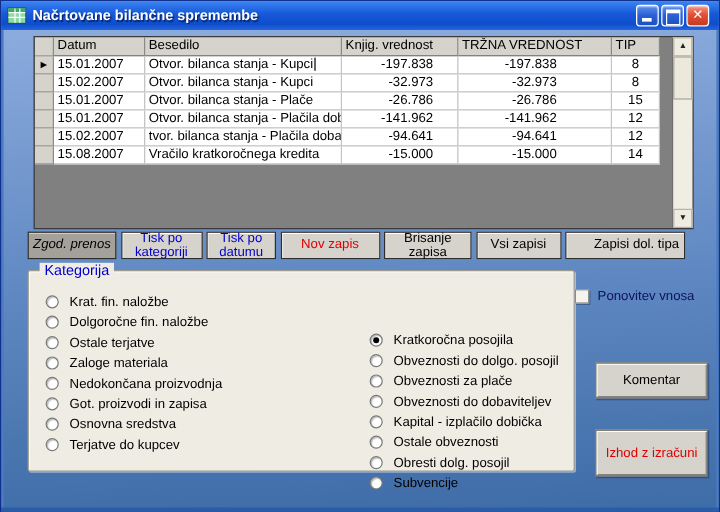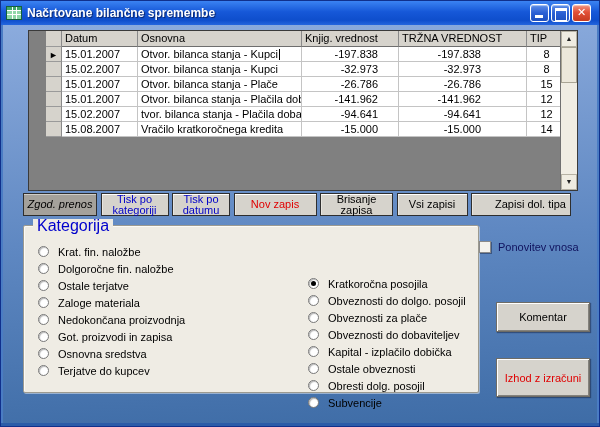--- a/index.html
+++ b/index.html
@@ -25,21 +25,21 @@
   .wbtn-min::before { content:""; position:absolute; left:4px; bottom:3px; width:8px; height:3px; background:#fff; }
   .wbtn-max::before { content:""; position:absolute; left:3px; top:3px; width:10px; height:9px;
     border:1px solid #fff; border-top-width:3px; }
   .wbtn-close::before { content:"✕"; position:absolute; left:0; top:1px; width:100%; text-align:center;
     color:#fff; font-weight:bold; font-size:11px; }
 
   
   .grid { position:absolute; left:27px; top:29px; width:550px; height:161px;
     background:#808080; border:1px solid #3A3A3A; display:flex; }
   .grid-content { width:531px; overflow:hidden; }
-  .g-row { display:flex; height:15px; line-height:14px;padding-left:17px; }
+  .g-row { display:flex; height:15px; line-height:14px; }
   .g-row.head { height:16px; line-height:15px; }
   .g-cell { flex:0 0 auto; overflow:hidden; white-space:nowrap; padding:0 3px;
     background:#fff; border-right:1px solid #C4C4C4; border-bottom:1px solid #C4C4C4; }
   .head .g-cell { background:#D6D3CC; border-right:1px solid #8A8A8A; border-bottom:1px solid #6E6E6E; }
   .g-cell.c-sel { background:#D6D3CC; border-right:1px solid #8A8A8A; border-bottom:1px solid #9A9A9A;
     padding:0; text-align:center; }
   .c-sel { width:16px; } .c-datum { width:76px; } .c-bes { width:164px; }
   .c-knjig { width:97px; } .c-trzna { width:128px; } .c-tip { width:40px; }
   .al-knjig { text-align:right; padding-right:20px; }
   .al-trzna { text-align:right; padding-right:45px; }
@@ -65,21 +65,21 @@
     display:flex; align-items:center; justify-content:center; font-family:inherit; }
   .tb-0 { width:74px; background:#A4A19B; box-shadow:inset 0 1px 0 #CFCDC8; }
   .tb-1 { width:68px; } .tb-2 { width:58px; } .tb-3 { width:83px; }
   .tb-4 { width:73px; } .tb-5 { width:71px; } .tb-6 { width:100px; }
 
   
   .category { position:absolute; left:22px; top:224px; width:456px; height:168px;
     background:#EFECE4; border:1px solid #9C9A90; border-radius:2px;
     box-shadow:inset 1px 1px 0 #FBFAF6, 1px 1px 0 rgba(255,255,255,.45); }
   .cat-legend { position:absolute; left:9px; top:-7px; background:#EFECE4; padding:0 4px;
-    color:#0000CC; font-size:16px; line-height:13px; }
+    color:#0000CC; font-size:12px; line-height:13px; }
   .cat-col { position:absolute; top:17px; }
   .cat-left { left:14px; } .cat-right { left:284px;margin-top:32px; }
   .radio-row { height:17px; display:flex; align-items:center; cursor:pointer; }
   .radio { width:11px; height:11px; flex:0 0 auto; border-radius:50%; background:#fff;
     border:1px solid #787878; box-shadow:inset 1px 1px 1px rgba(0,0,0,.28); position:relative; margin-right:9px; }
   .radio.checked::after { content:""; position:absolute; left:2px; top:2px; width:5px; height:5px;
     border-radius:50%; background:#000; }
   .radio-label { color:#000; }
 
   
@@ -114,21 +114,21 @@
       <span class="wbtn wbtn-max"></span>
       <span class="wbtn wbtn-close"></span>
     </span>
   </div>
 
   <div class="grid">
     <div class="grid-content">
       <div class="g-row head" id="grid-header">
           <div class="g-cell c-sel"></div>
           <div class="g-cell c-datum">Datum</div>
-          <div class="g-cell c-bes">Osnovna</div>
+          <div class="g-cell c-bes">Besedilo</div>
           <div class="g-cell c-knjig">Knjig. vrednost</div>
           <div class="g-cell c-trzna">TRŽNA VREDNOST</div>
           <div class="g-cell c-tip">TIP</div>
         </div>
       <div id="grid-body">
           <div class="g-row">
             <div class="g-cell c-sel current"></div>
             <div class="g-cell c-datum al-datum">15.01.2007</div>
             <div class="g-cell c-bes al-bes">Otvor. bilanca stanja - Kupci<span class="caret"></span></div>
             <div class="g-cell c-knjig al-knjig">-197.838</div>

